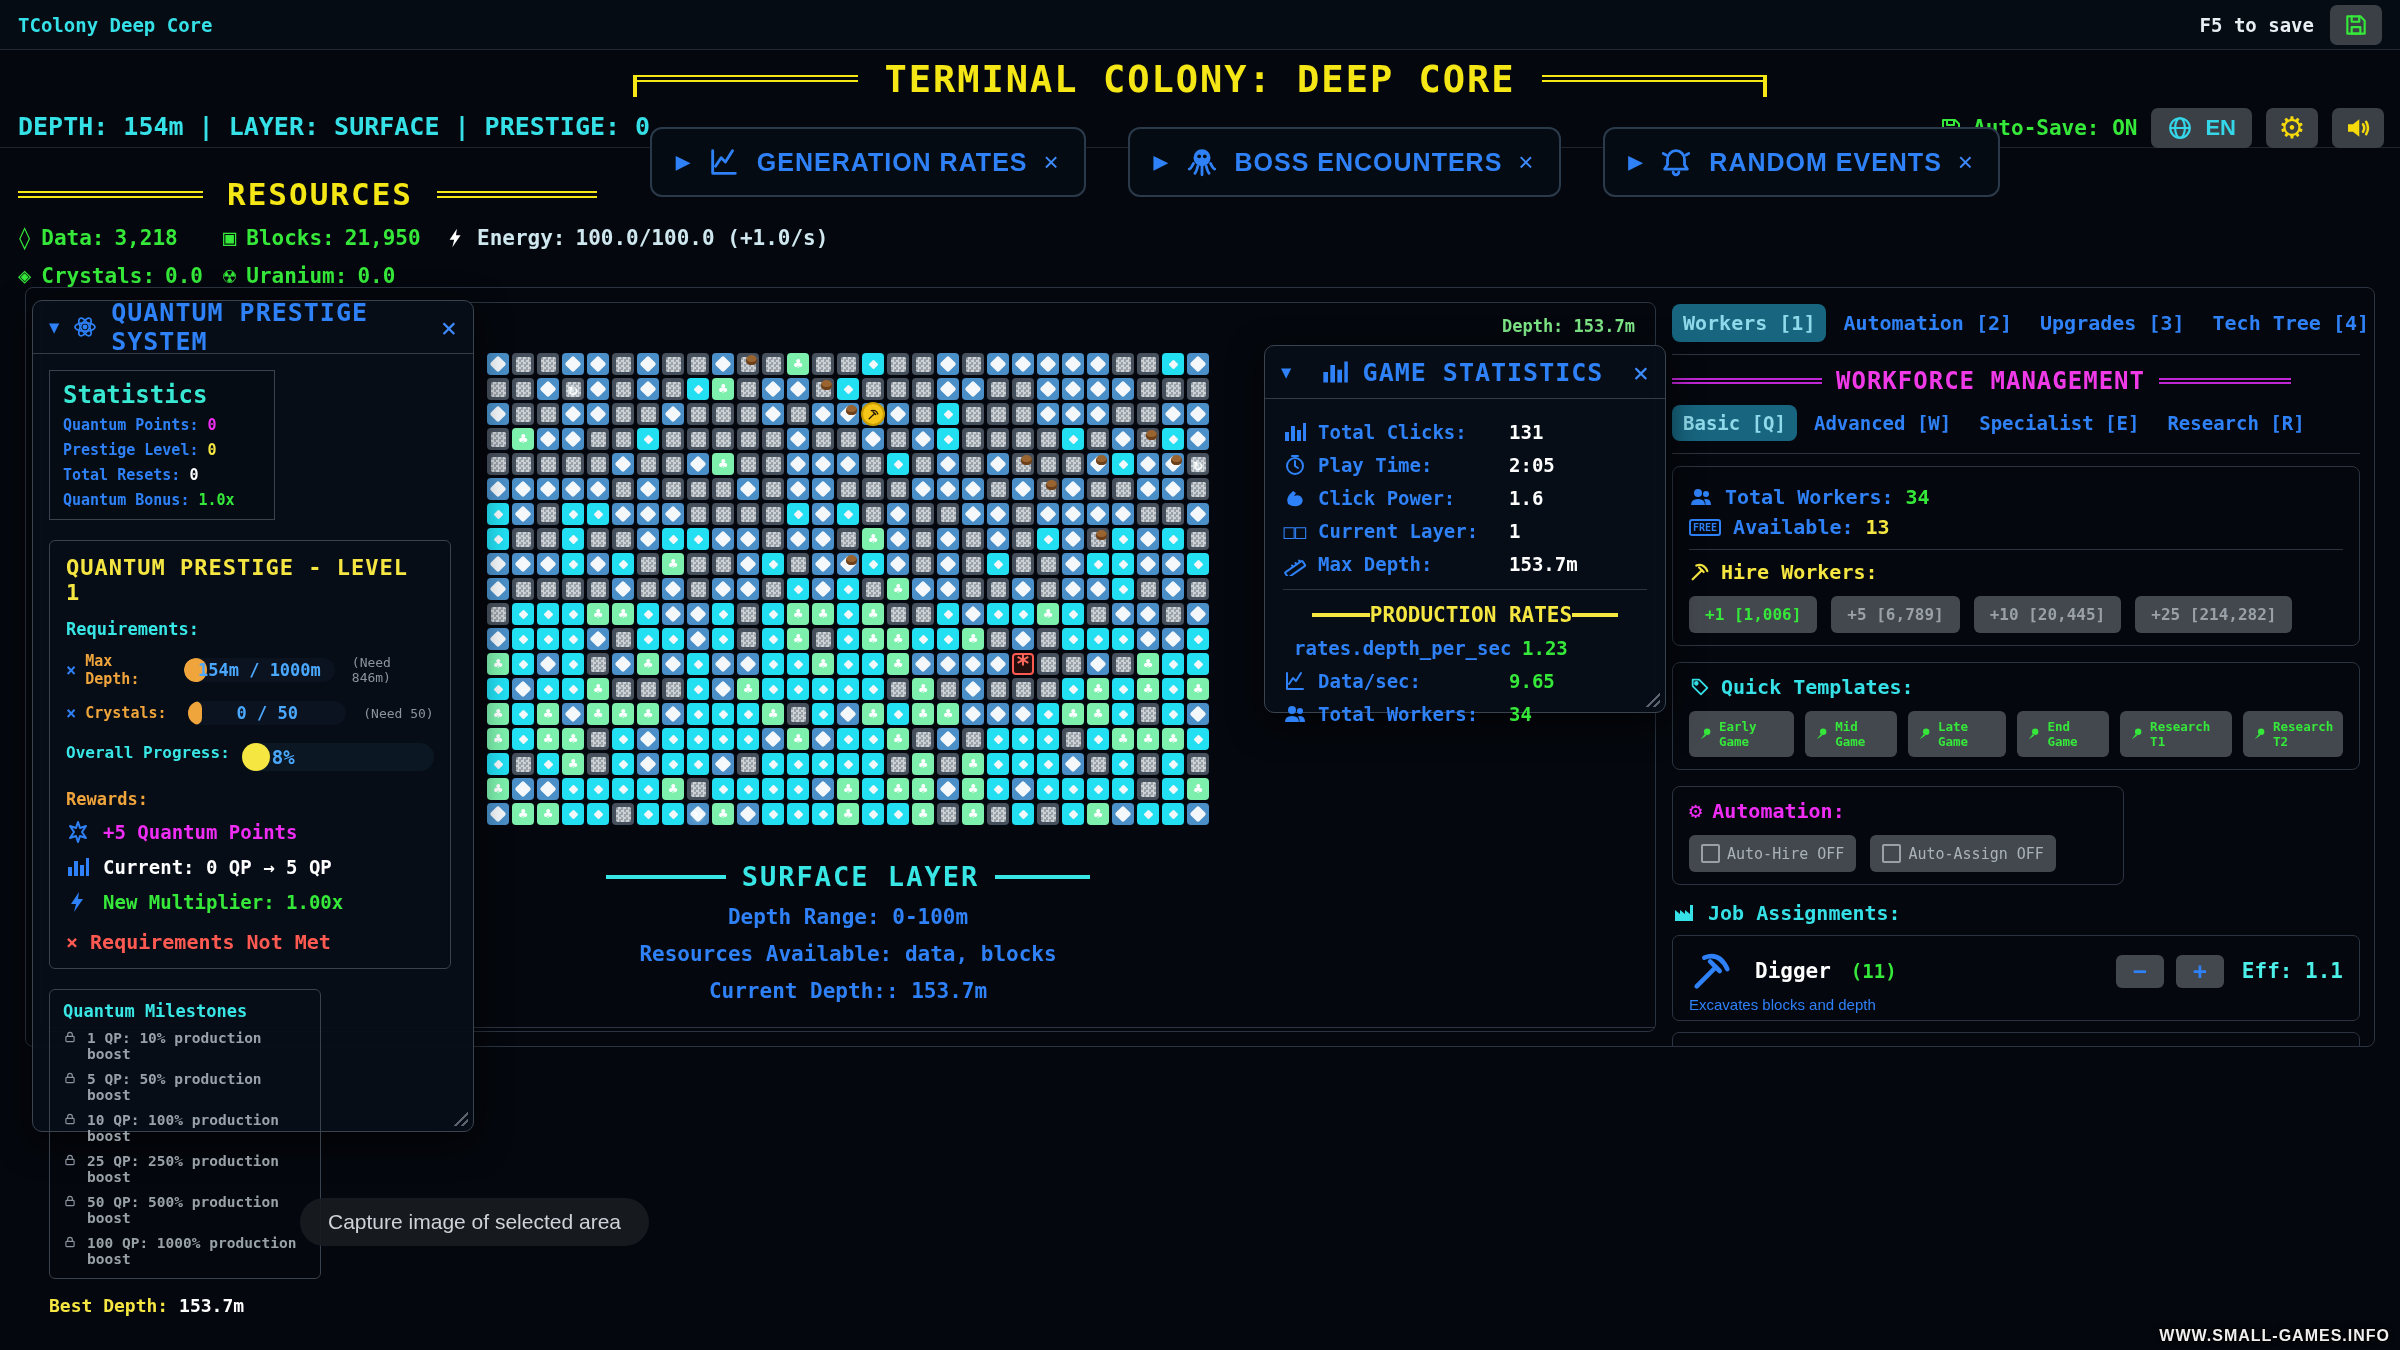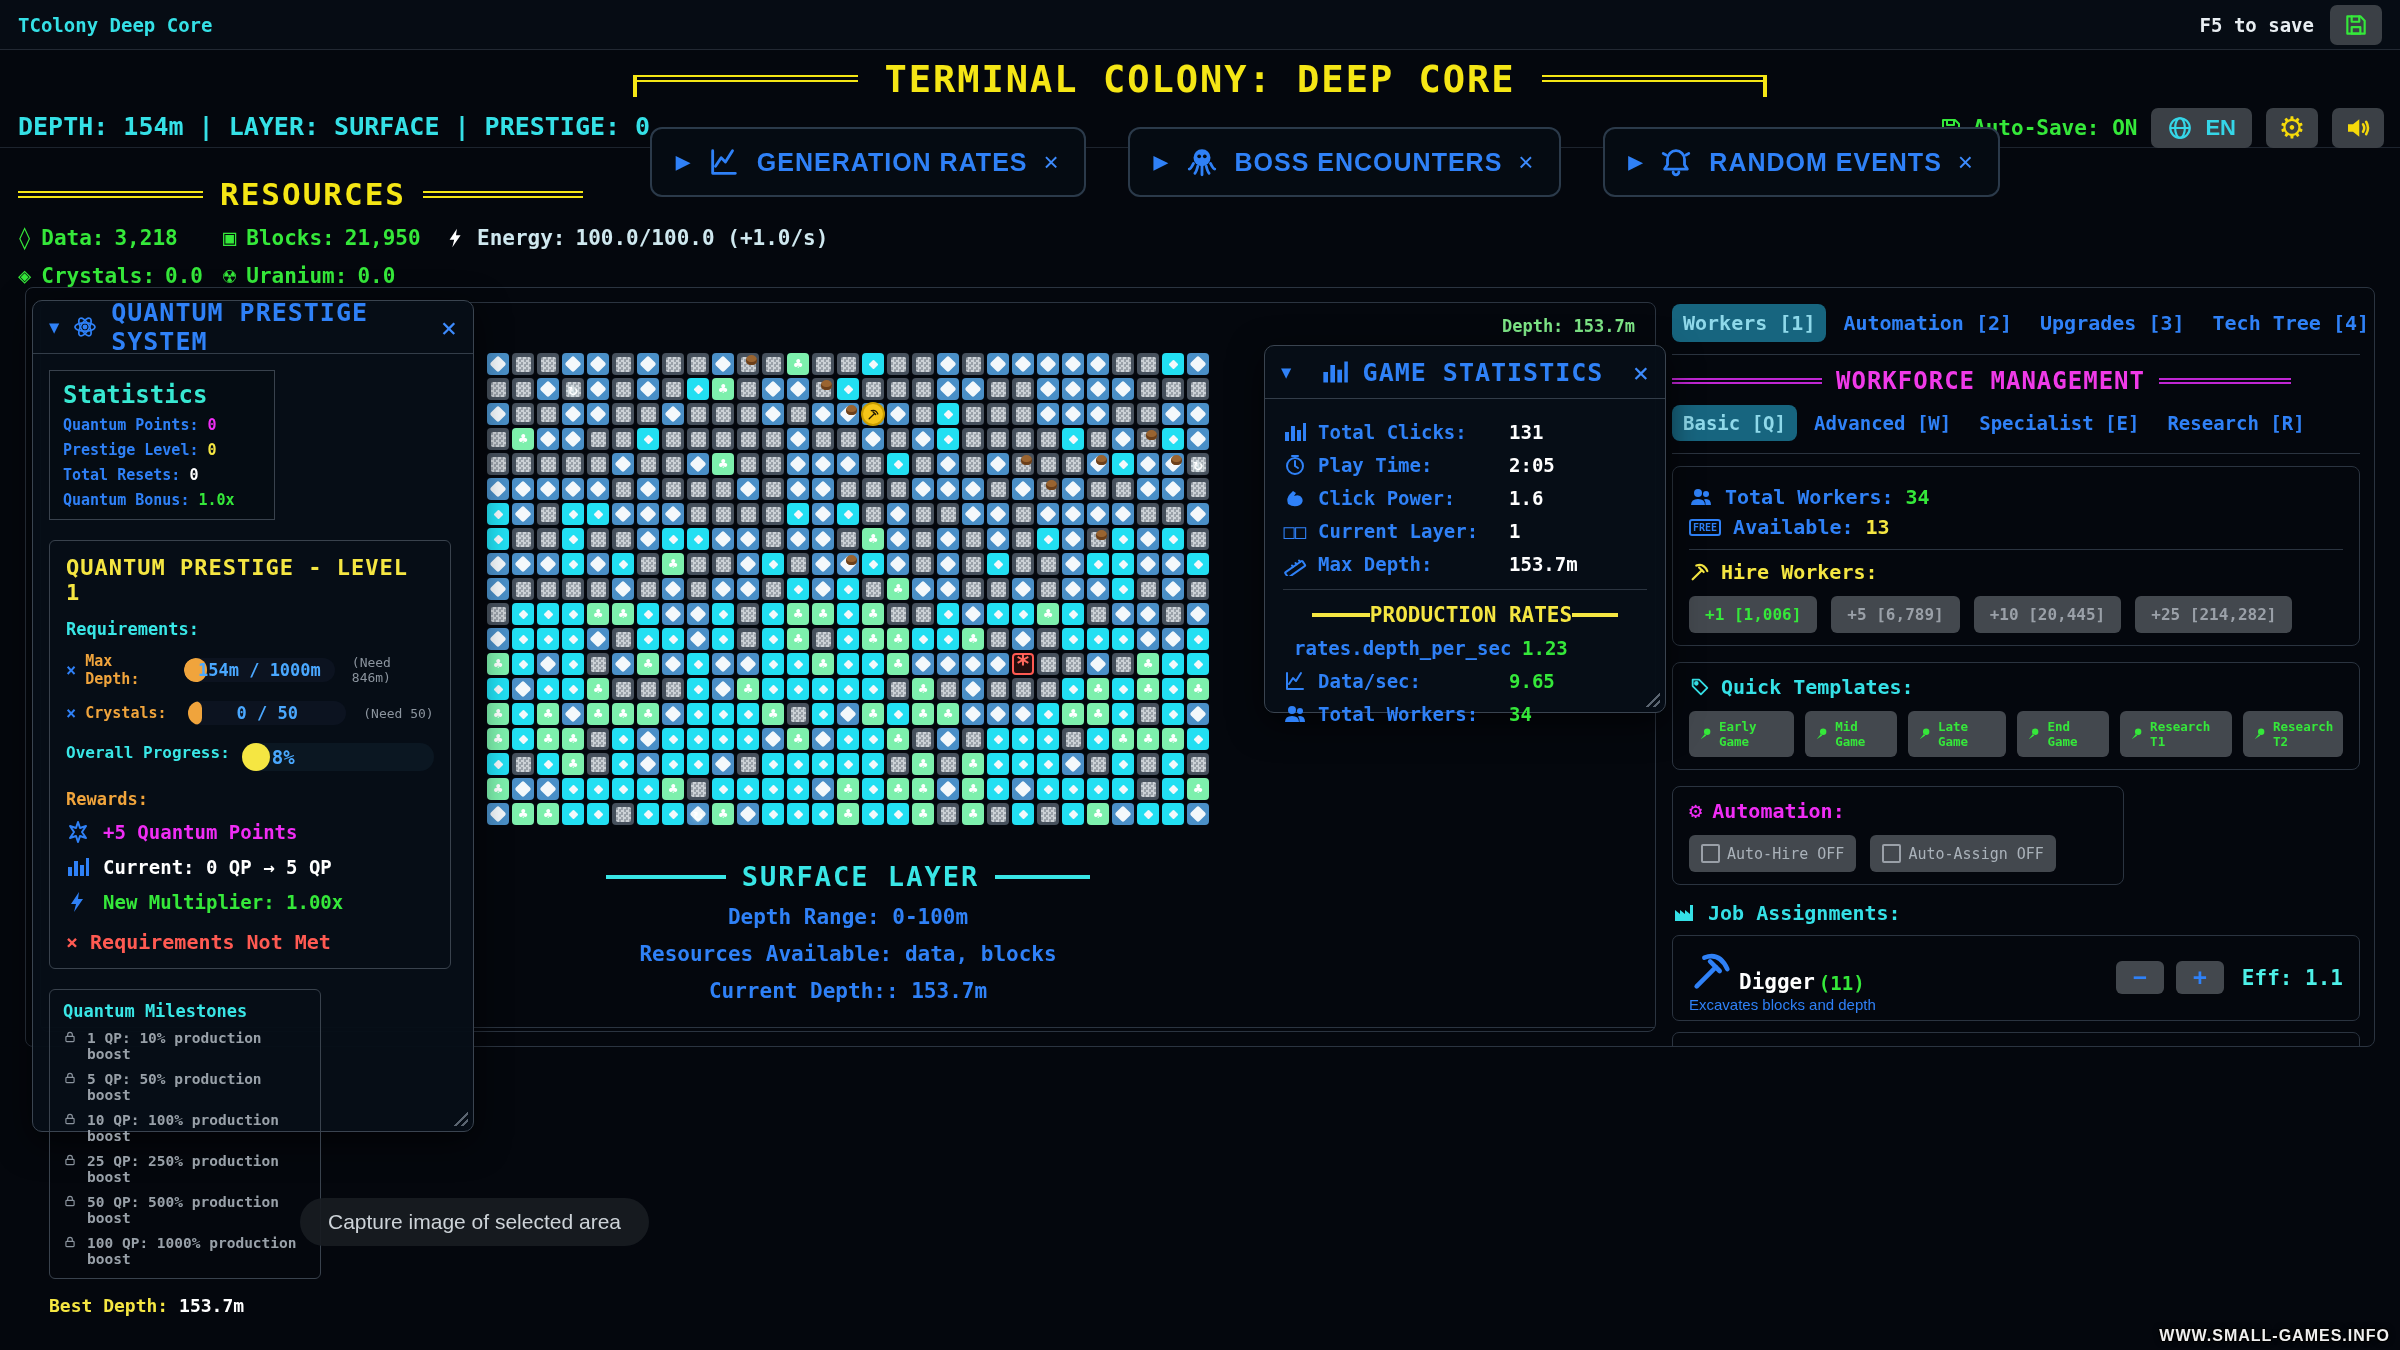--- a/index.html
+++ b/index.html
@@ -41,21 +41,21 @@
   
   .cp-row{position:absolute;left:650px;top:127px;display:flex;gap:42px;z-index:2}
   .cp-btn{display:flex;align-items:center;gap:16px;background:#050b12;border:2px solid #2b3a4a;border-radius:12px;
           padding:16px 24px;color:#2f81f7;font-weight:bold;font-size:25px;letter-spacing:1px;cursor:pointer}
   .cp-btn .caret{font-size:18px}
   .cp-btn .icon{width:34px;height:34px}
   .cp-btn .x{color:#3d8bfd;font-size:26px;font-weight:normal}
 
   
   .res-zone{position:absolute;left:18px;top:158px;z-index:2}
-  .res-header{display:flex;align-items:center;gap:17px;margin-top:18px}
+  .res-header{display:flex;align-items:center;gap:24px;margin-top:18px}
   .res-header .t{color:#f5e615;font-size:31px;font-weight:bold;letter-spacing:2px}
   .dline{height:0;border-top:7px double #f5e615}
   .res-row{display:flex;align-items:center;margin-top:14px;font-size:21px;font-weight:bold;color:#35e83a}
   .res-item{display:flex;align-items:center;gap:10px}
   .res-item .icon{font-size:22px;color:#35e83a}
   .res-item.energy{color:#cfe8ef}
   .res-item.energy .icon{width:22px;height:22px;color:#fff}
   .w188{width:205px}.w214{width:222px}
 
   
@@ -120,21 +120,21 @@
   .t-btn.wrapz{width:100px;white-space:normal}
   .auto-box{width:452px}
   .auto-lbl{display:flex;align-items:center;gap:10px;color:#f02df5;font-weight:bold;font-size:20px}
   .auto-lbl .gear-ch{font-size:22px}
   .chk-btn{background:#43484e;border:none;border-radius:6px;padding:9px 12px;font-family:inherit;
            font-size:15px;color:#aab2ba;cursor:pointer;display:flex;align-items:center;gap:7px}
   .cbox{width:15px;height:15px;border:2px solid #9aa0a8;border-radius:2px;display:inline-block}
   .jobs-lbl{display:flex;align-items:center;gap:12px;color:#35e0e6;font-weight:bold;font-size:20px;margin:16px 0 10px}
   .jobs-lbl .icon{width:24px;height:24px}
   .job-card{border:1px solid #2b3440;border-radius:7px;margin-bottom:11px;padding:12px 16px 26px;position:relative}
-  .job-top{display:flex;align-items:flex-end;gap:4px}
+  .job-top{display:flex;align-items:center;gap:20px}
   .job-ic{width:46px;height:46px;color:#2f81f7}
   .job-name{color:#fff;font-weight:bold;font-size:21px}
   .job-count{color:#35e83a;font-weight:bold;font-size:19px}
   .job-right{margin-left:auto;display:flex;align-items:center;gap:12px}
   .pm-btn{background:#43484e;border:none;border-radius:6px;width:48px;height:33px;color:#2f81f7;
           font-weight:bold;font-size:23px;cursor:pointer;font-family:inherit;line-height:1}
   .eff{color:#4df0e8;font-weight:bold;font-size:21px;margin-left:6px}
   .job-desc{position:absolute;left:16px;bottom:7px;color:#2f81f7;font-size:15px}
 
   

